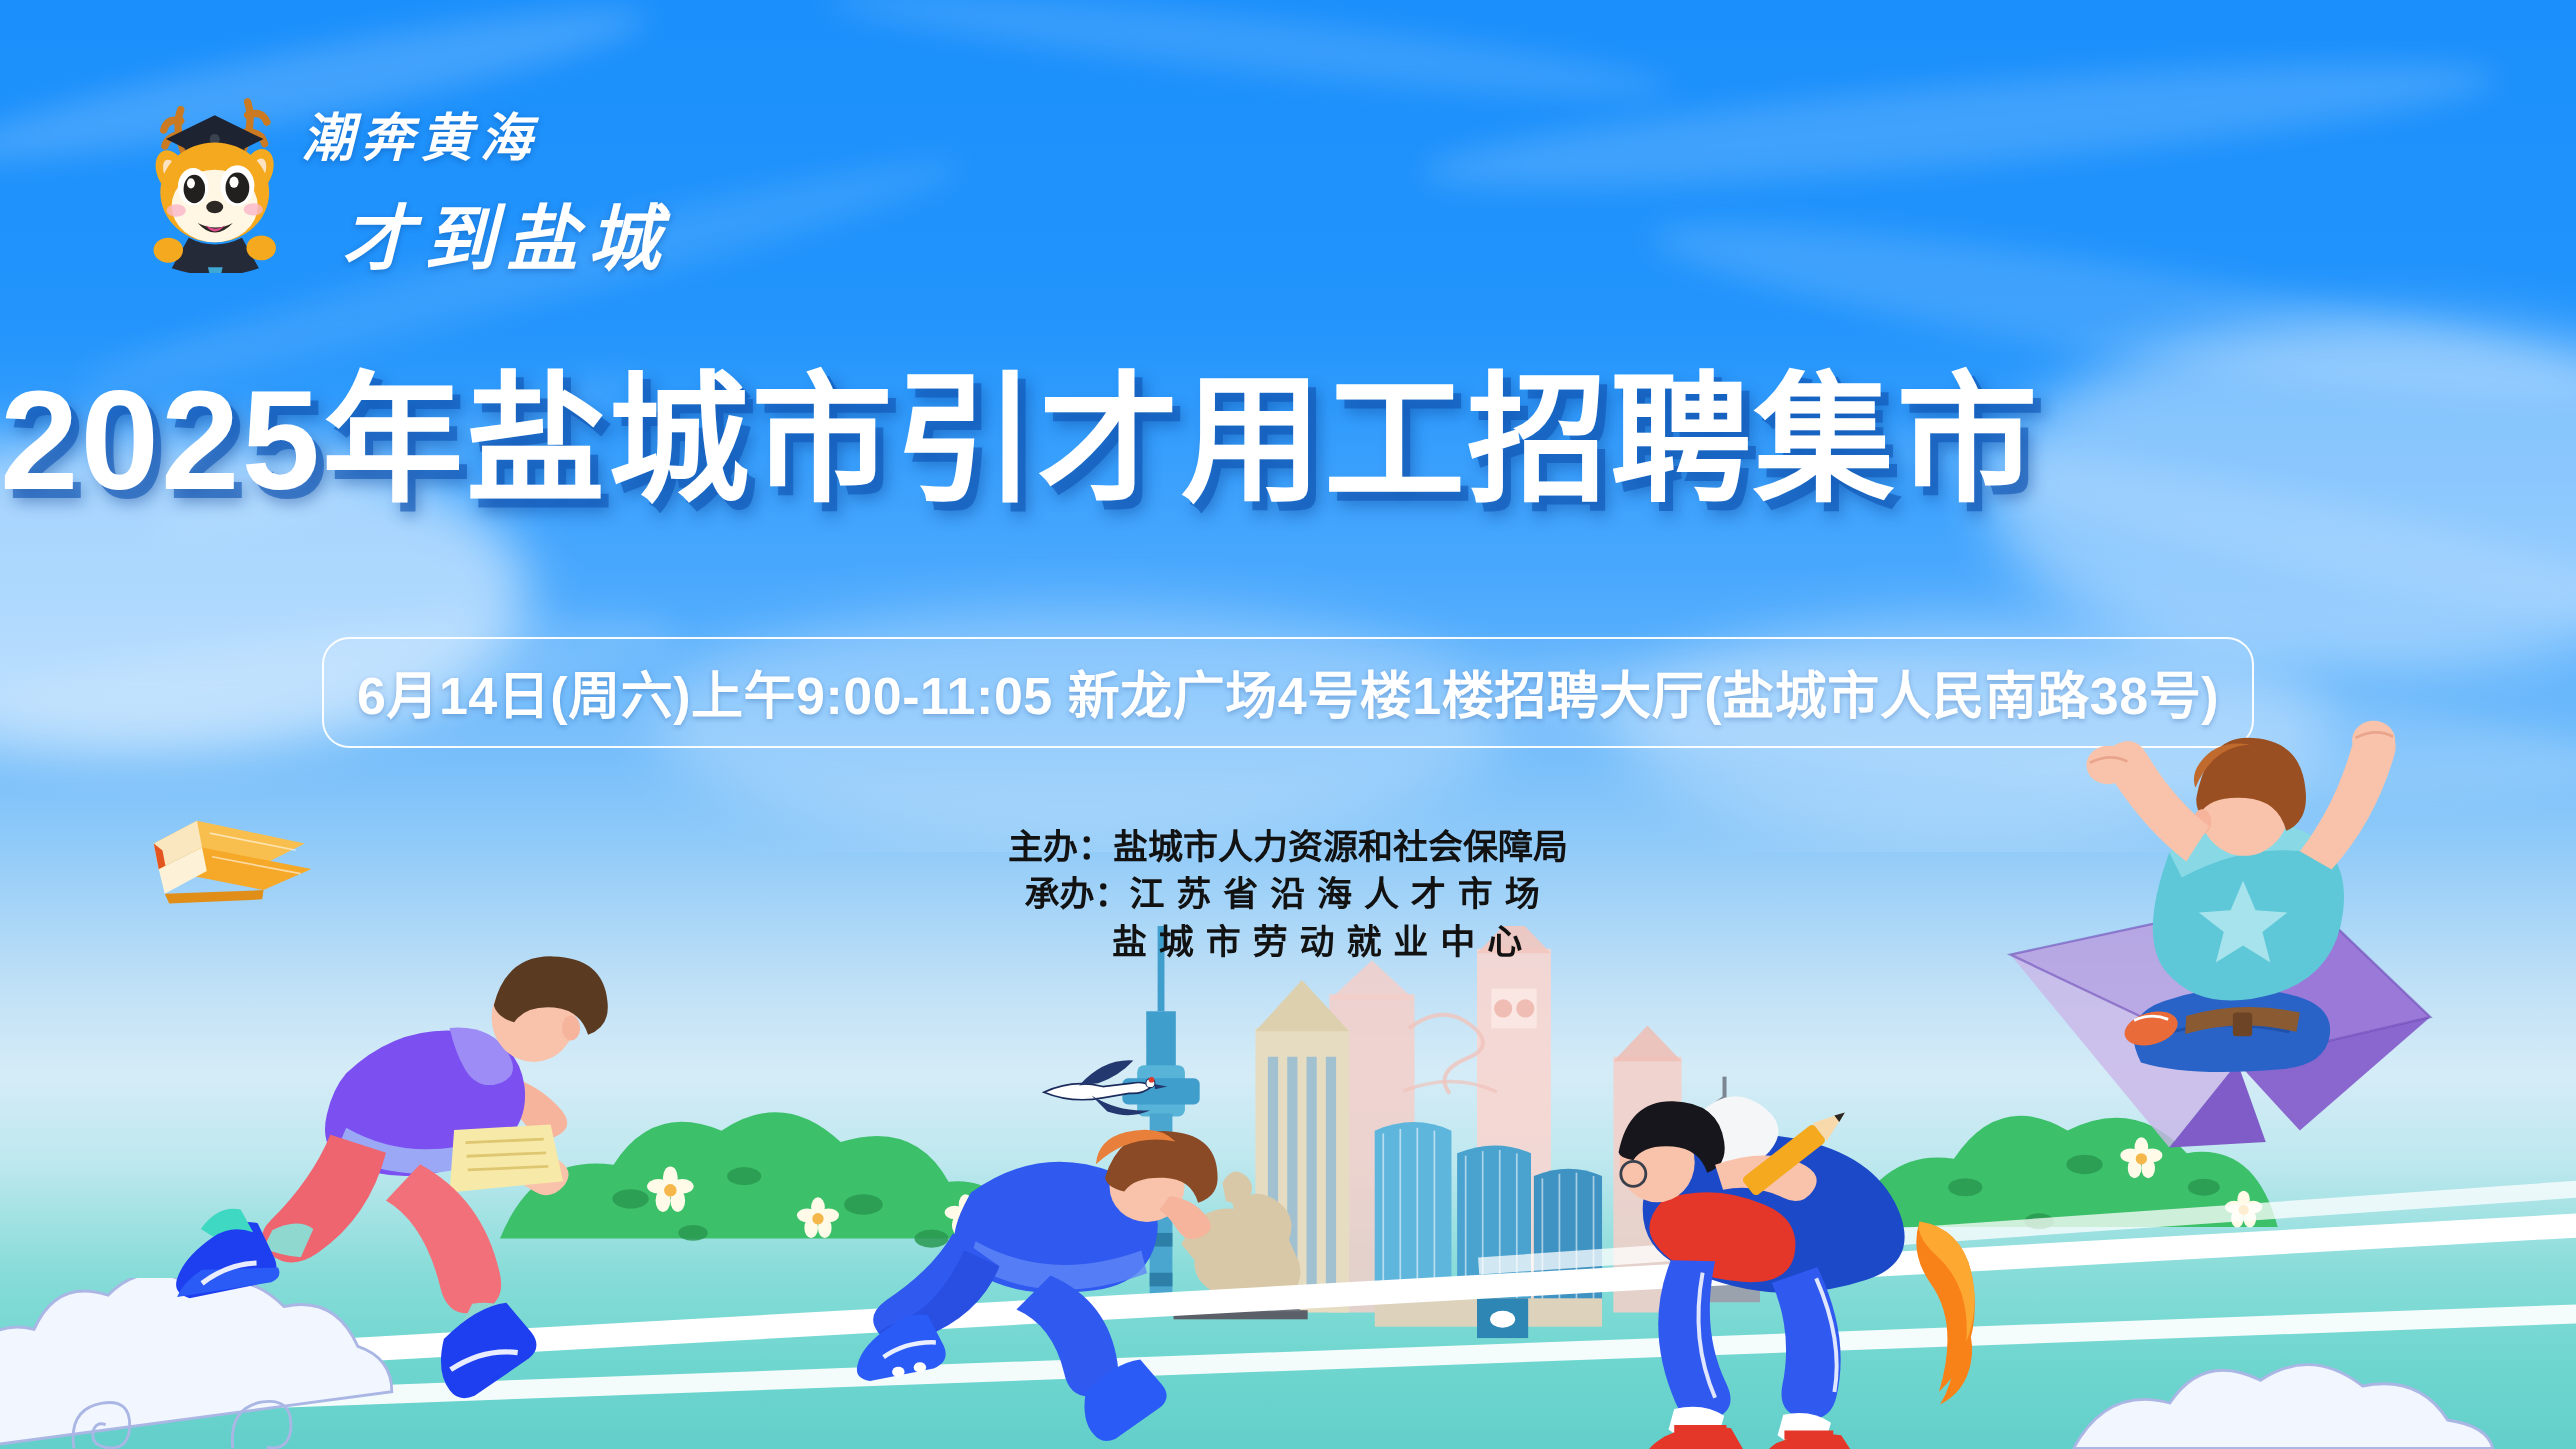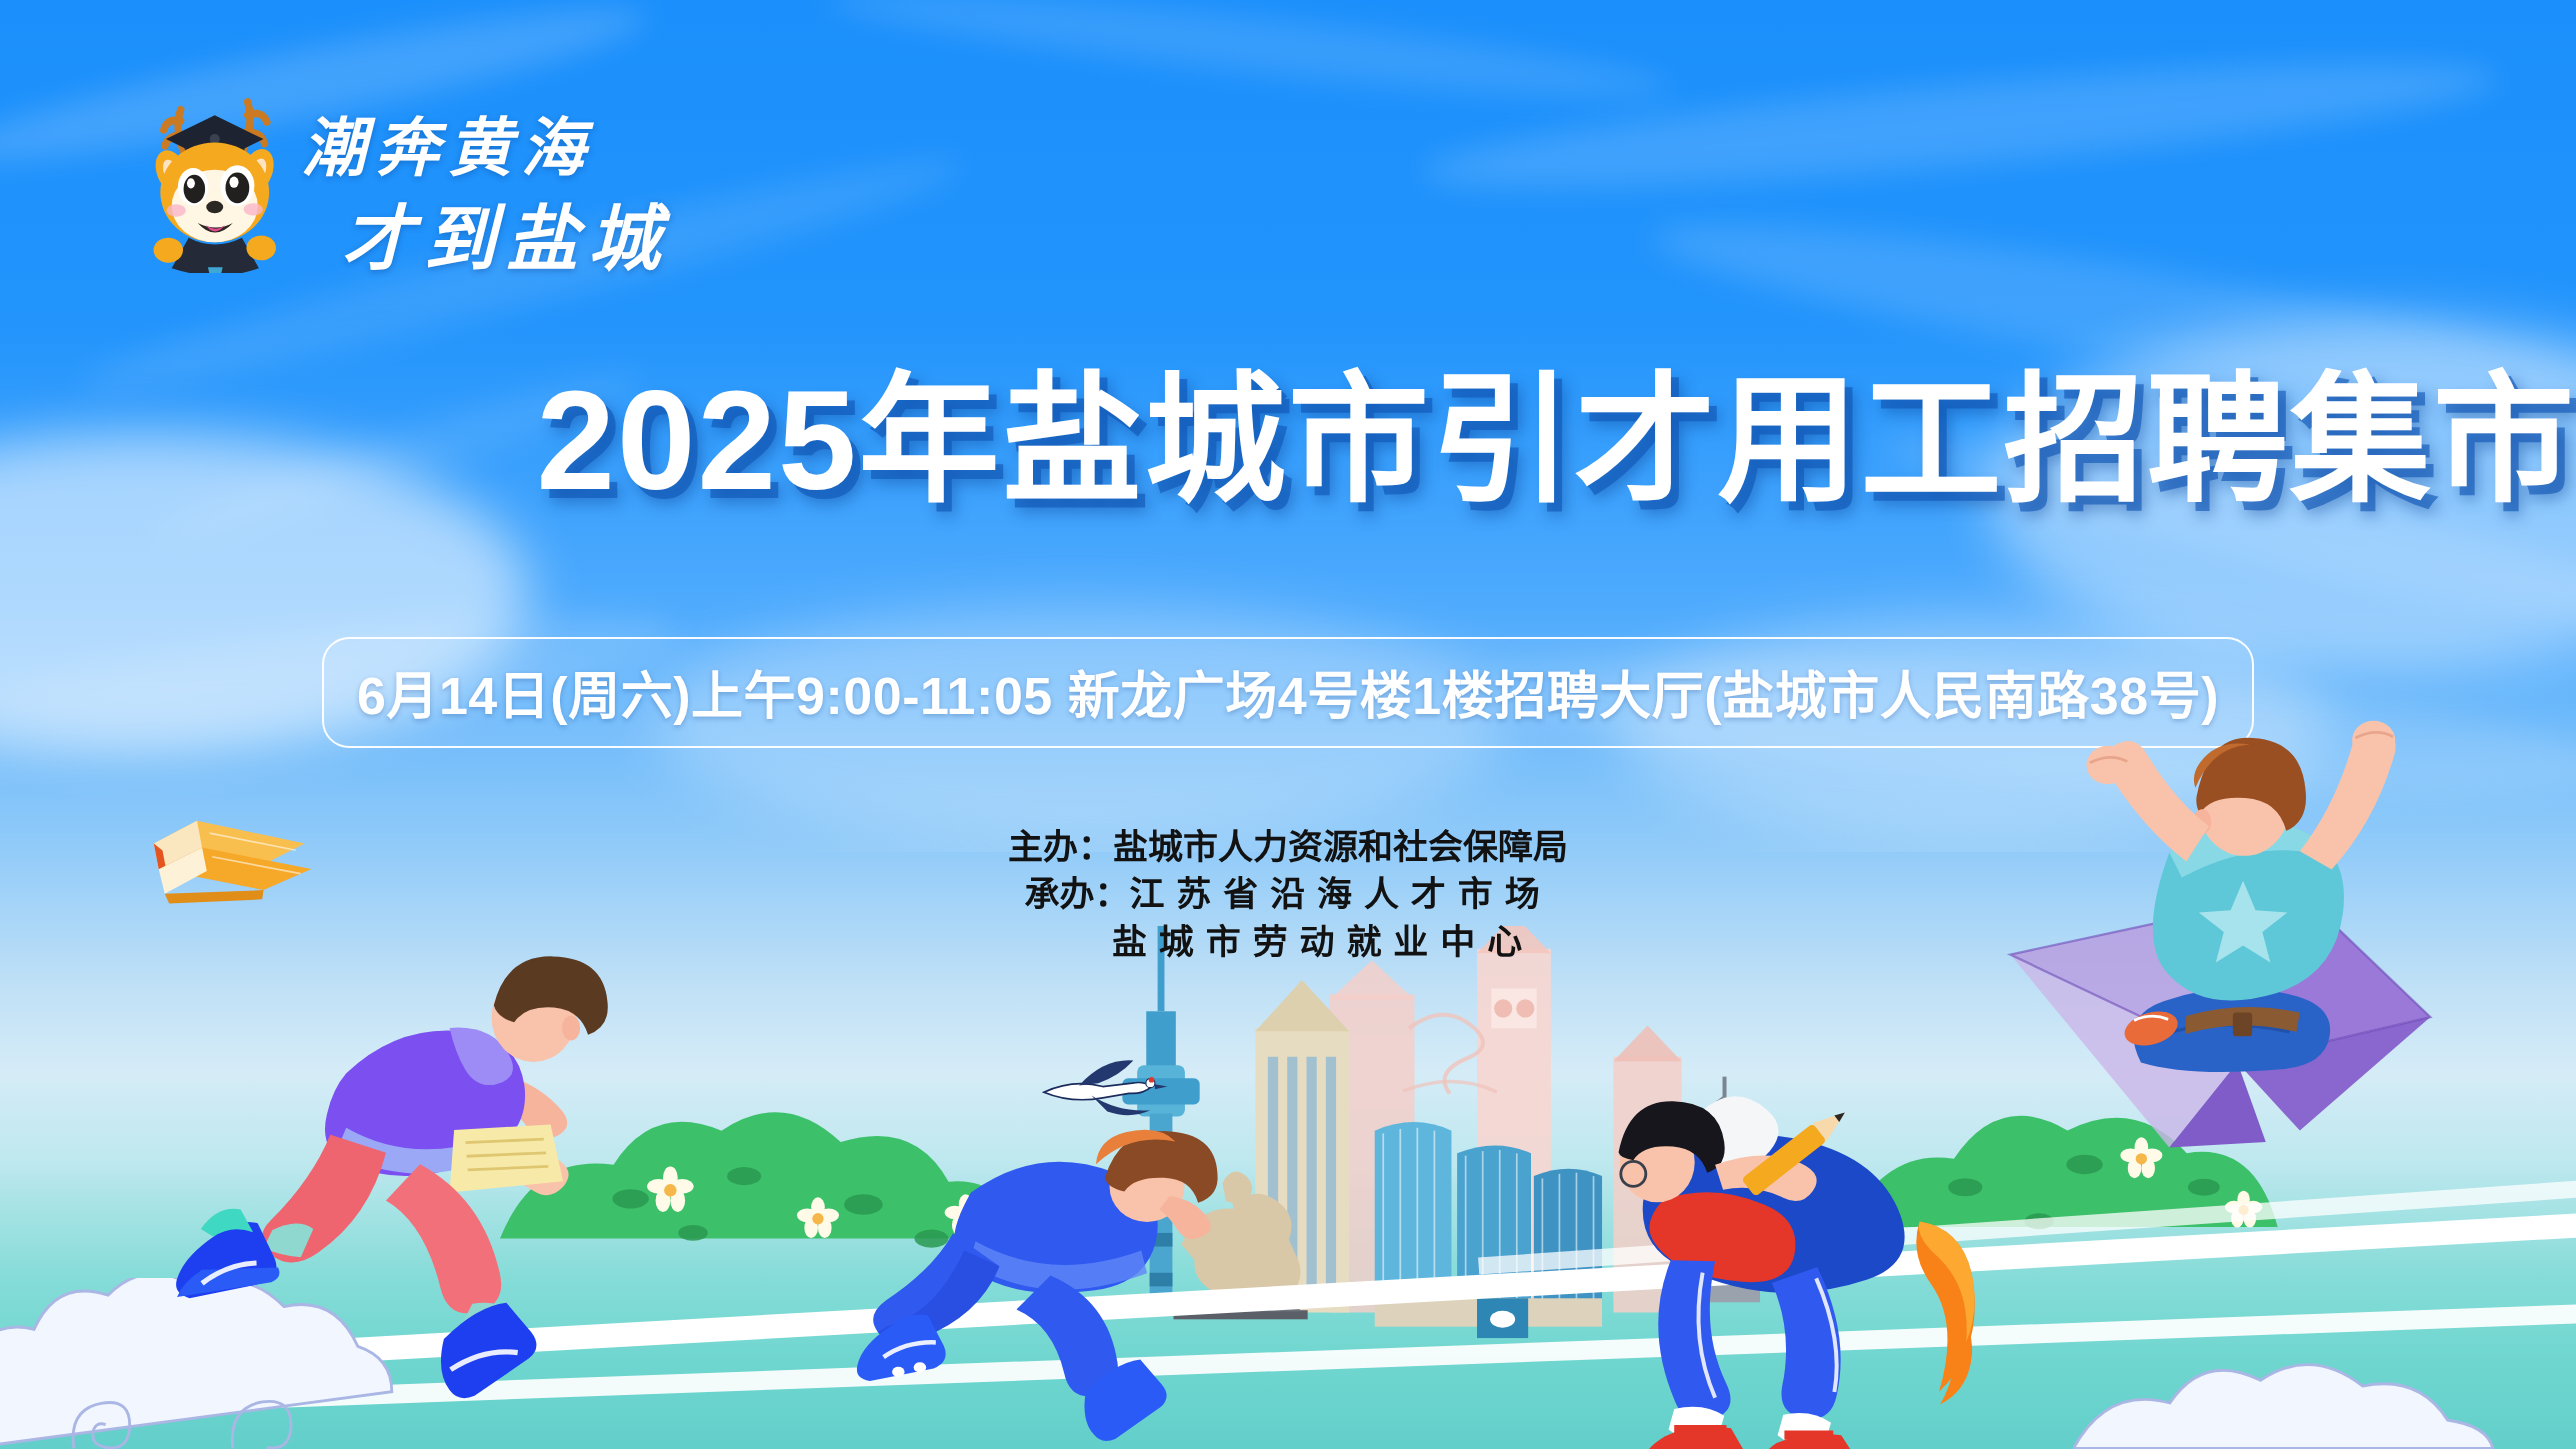--- a/index.html
+++ b/index.html
@@ -40,25 +40,25 @@
   .rb2 { left:-142px; bottom:80px; width:2954px; height:19.3px; transform:rotate(-2.1deg); opacity:.92; }
   .rb3 { left:1477px; bottom:222px; width:1363px; height:17px; transform:rotate(-4deg); opacity:.75; }
 
   
   .logo { position:absolute; left:132px; top:80px; width:682px; height:199px; }
   .mascot { position:absolute; left:0; top:0; width:170px; height:193px; }
 
   .calli { position:absolute; font-weight:700; color:#fff; letter-spacing:.14em;
            font-style:italic; text-shadow:0 1.7px 6.8px rgba(0,40,110,.30);
            font-family:"Liberation Serif","DejaVu Serif",serif; }
-  .calli1 { left:170px; top:16px;  font-size:64px; }
+  .calli1 { left:170px; top:16px;  font-size:52px; }
   .calli2 { left:210px; top:100px; font-size:72px; }
 
   
-  .title { position:absolute; left:0; top:364px; width:100%; text-align:right;
+  .title { position:absolute; left:0; top:364px; width:100%; text-align:left;
            font-size:141px; font-weight:900; color:#ffffff; letter-spacing:.015em;
            white-space:nowrap; line-height:1.08;
            text-shadow: 8px 9px 0 rgba(16,85,180,.62),
                         10.2px 12.5px 16px rgba(8,58,140,.45); }
 
   
   .banner-wrap { position:absolute; left:0; top:637px; width:100%;
                  display:flex; justify-content:center; }
   .banner { border:2.8px solid rgba(255,255,255,.95); border-radius:27px;
             padding:14.8px 33px 17px; background:rgba(255,255,255,.06);

